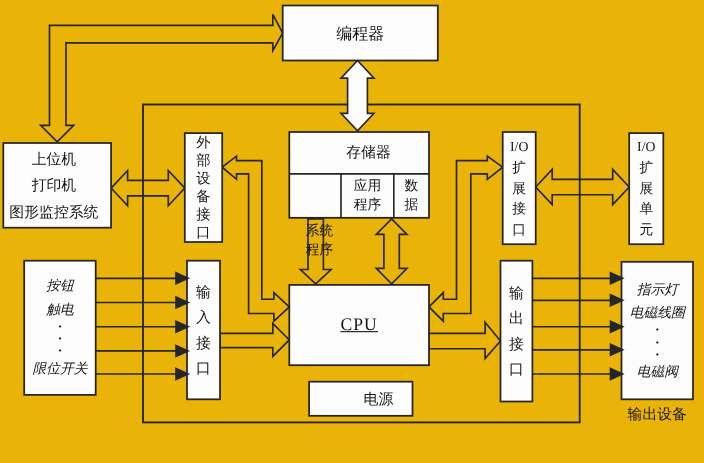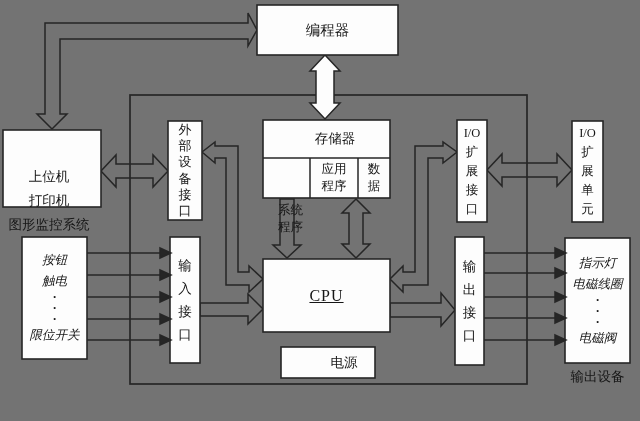--- a/index.html
+++ b/index.html
@@ -1,19 +1,19 @@
 <!DOCTYPE html>
 <html><head>
 <meta charset="utf-8">
 <style>
   html,body{margin:0;padding:0;background:#ffffff;}
   #stage{
     position:relative;
     width:640px;height:421px;
-    background:#737373;
+    background:#eab308;
     font-family:"Liberation Serif","DejaVu Serif",serif;
     color:#161616;
     overflow:hidden;
   }
   #wires{position:absolute;left:0;top:0;width:640px;height:421px;}
   .txt{position:absolute;display:flex;flex-direction:column;align-items:center;justify-content:center;text-align:center;}
   .ln{white-space:nowrap;}
   .h-lines .ln{font-size:13.5px;line-height:24px;}
   .prog{font-size:14.5px;}
   .cpu{font-size:16px;letter-spacing:1px;}
@@ -93,21 +93,21 @@
         <polygon points="555,313 566,318 555,323"></polygon>
       <line x1="484" y1="340" x2="555" y2="340"></line>
         <polygon points="555,335 566,340 555,345"></polygon>
     </g>
   </svg>
 
   <div class="txt prog" style="left:257px;top:5px;width:141px;height:50px;">
     <div class="ln">编程器</div>
   </div>
 
-  <div class="txt h-lines" style="left:3px;top:130px;width:92px;height:77px;margin-top:32px;">
+  <div class="txt h-lines" style="left:3px;top:130px;width:92px;height:77px;">
     <div class="ln">上位机</div>
     <div class="ln">打印机</div>
     <div class="ln">图形监控系统</div>
   </div>
 
   <div class="txt vchars" style="left:168px;top:121px;width:34px;height:99px;">
     <div class="ln">外</div>
     <div class="ln">部</div>
     <div class="ln">设</div>
     <div class="ln">备</div>

